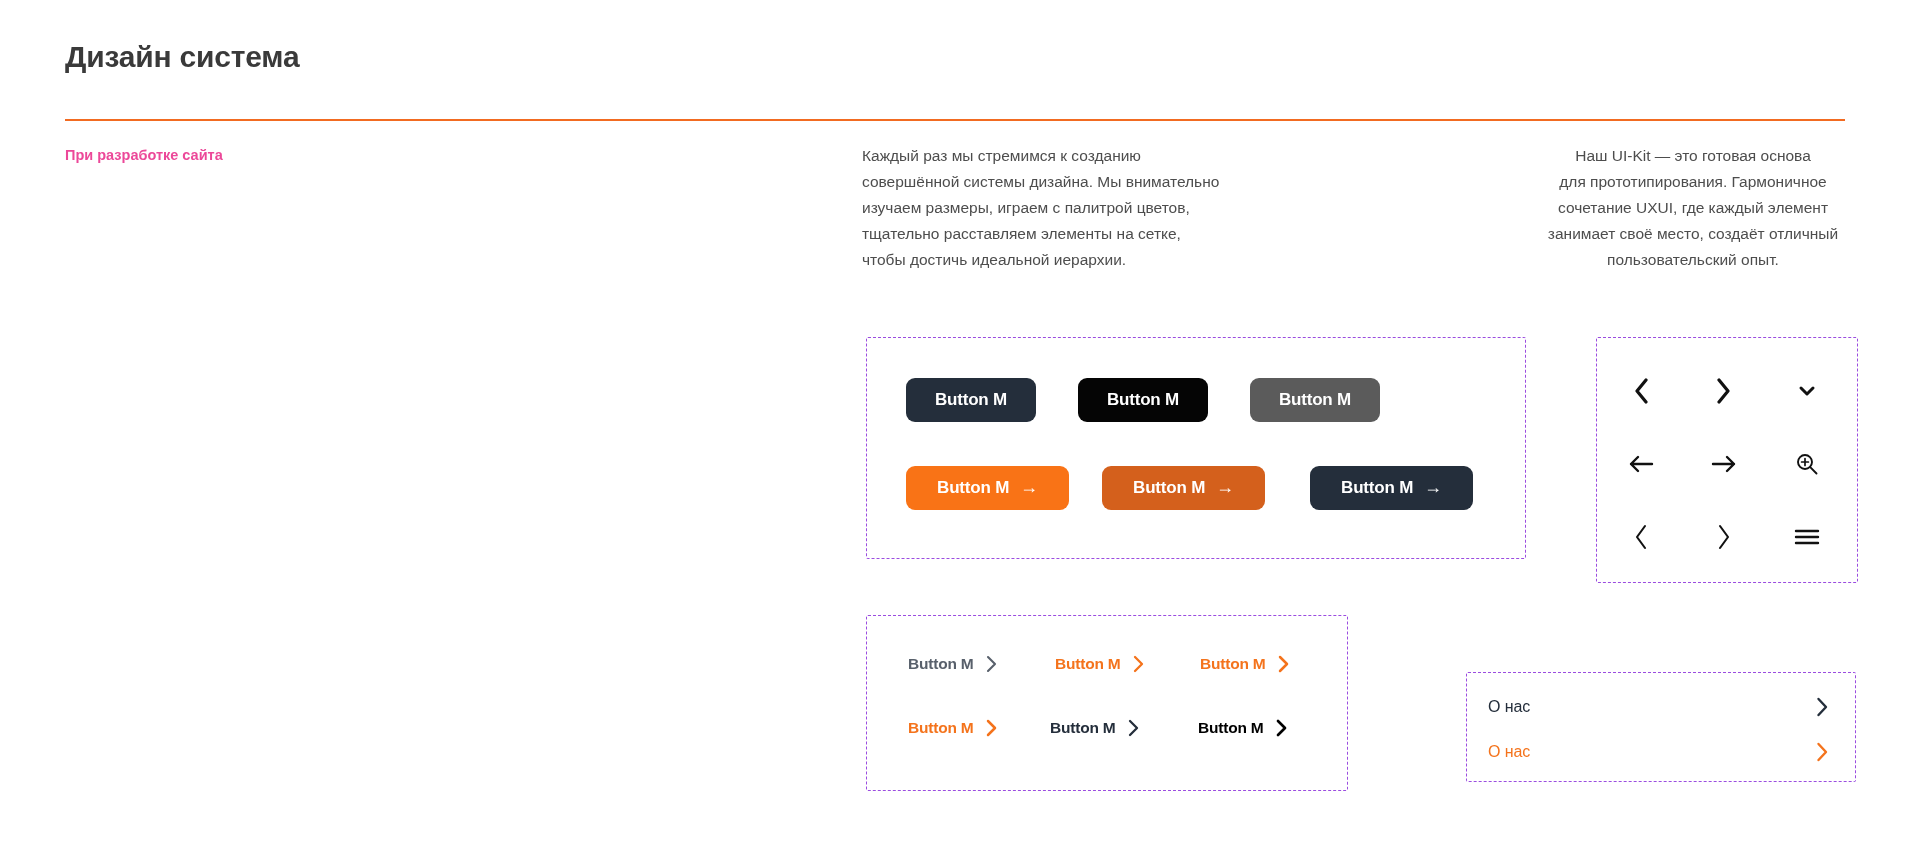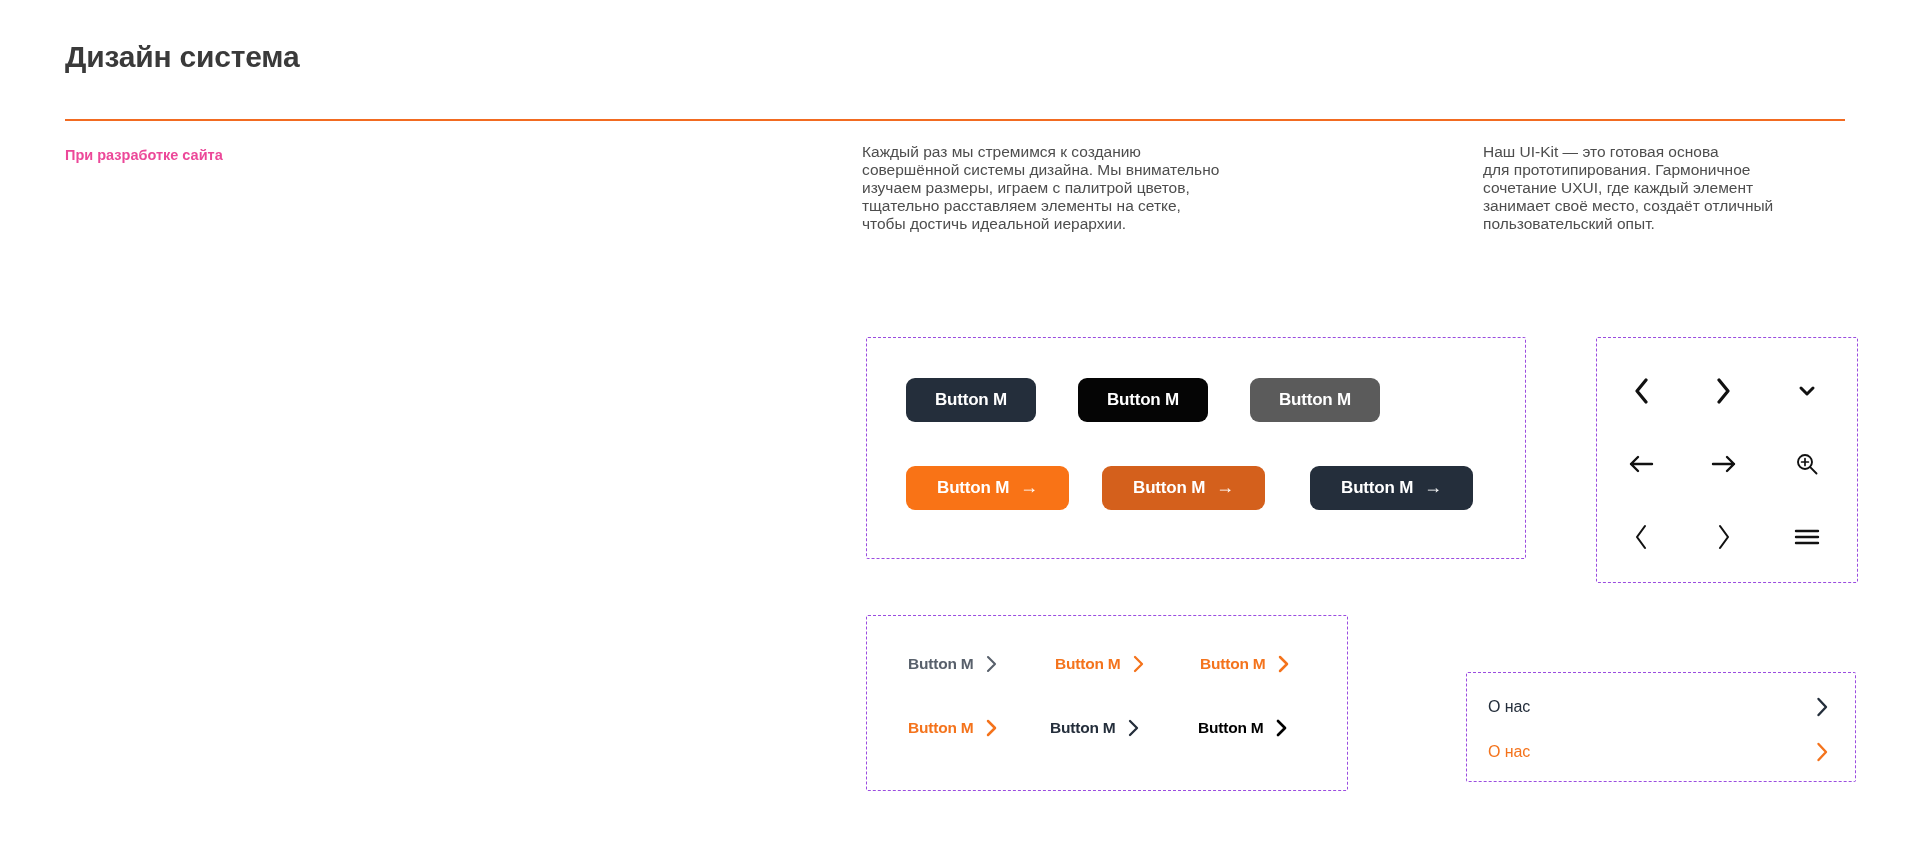--- a/index.html
+++ b/index.html
@@ -44,26 +44,26 @@
     left: 65px;
     top: 147px;
     font-size: 14.5px;
     font-weight: bold;
     color: #ec4899;
   }
 
   .col-text {
     position: absolute;
     font-size: 15.5px;
-    line-height: 18px;
+    line-height: 26px;
     color: #4d4d4d;
     white-space: pre-line;
   }
   .col-text.middle { left: 862px; top: 143px; width: 460px; }
-  .col-text.right  { left: 1483px; top: 143px; width: 420px; }
+  .col-text.right  { left: 1483px; top: 143px; width: 420px; text-align: center; }
 
   
   .dashed {
     position: absolute;
     border: 1.6px dashed #9B4DE0;
     border-radius: 2px;
   }
   .box-buttons   { left: 866px;  top: 337px; width: 660px;  height: 222px; }
   .box-icons     { left: 1596px; top: 337px; width: 262px;  height: 246px; }
   .box-textlinks { left: 866px;  top: 615px; width: 482px;  height: 176px; }

